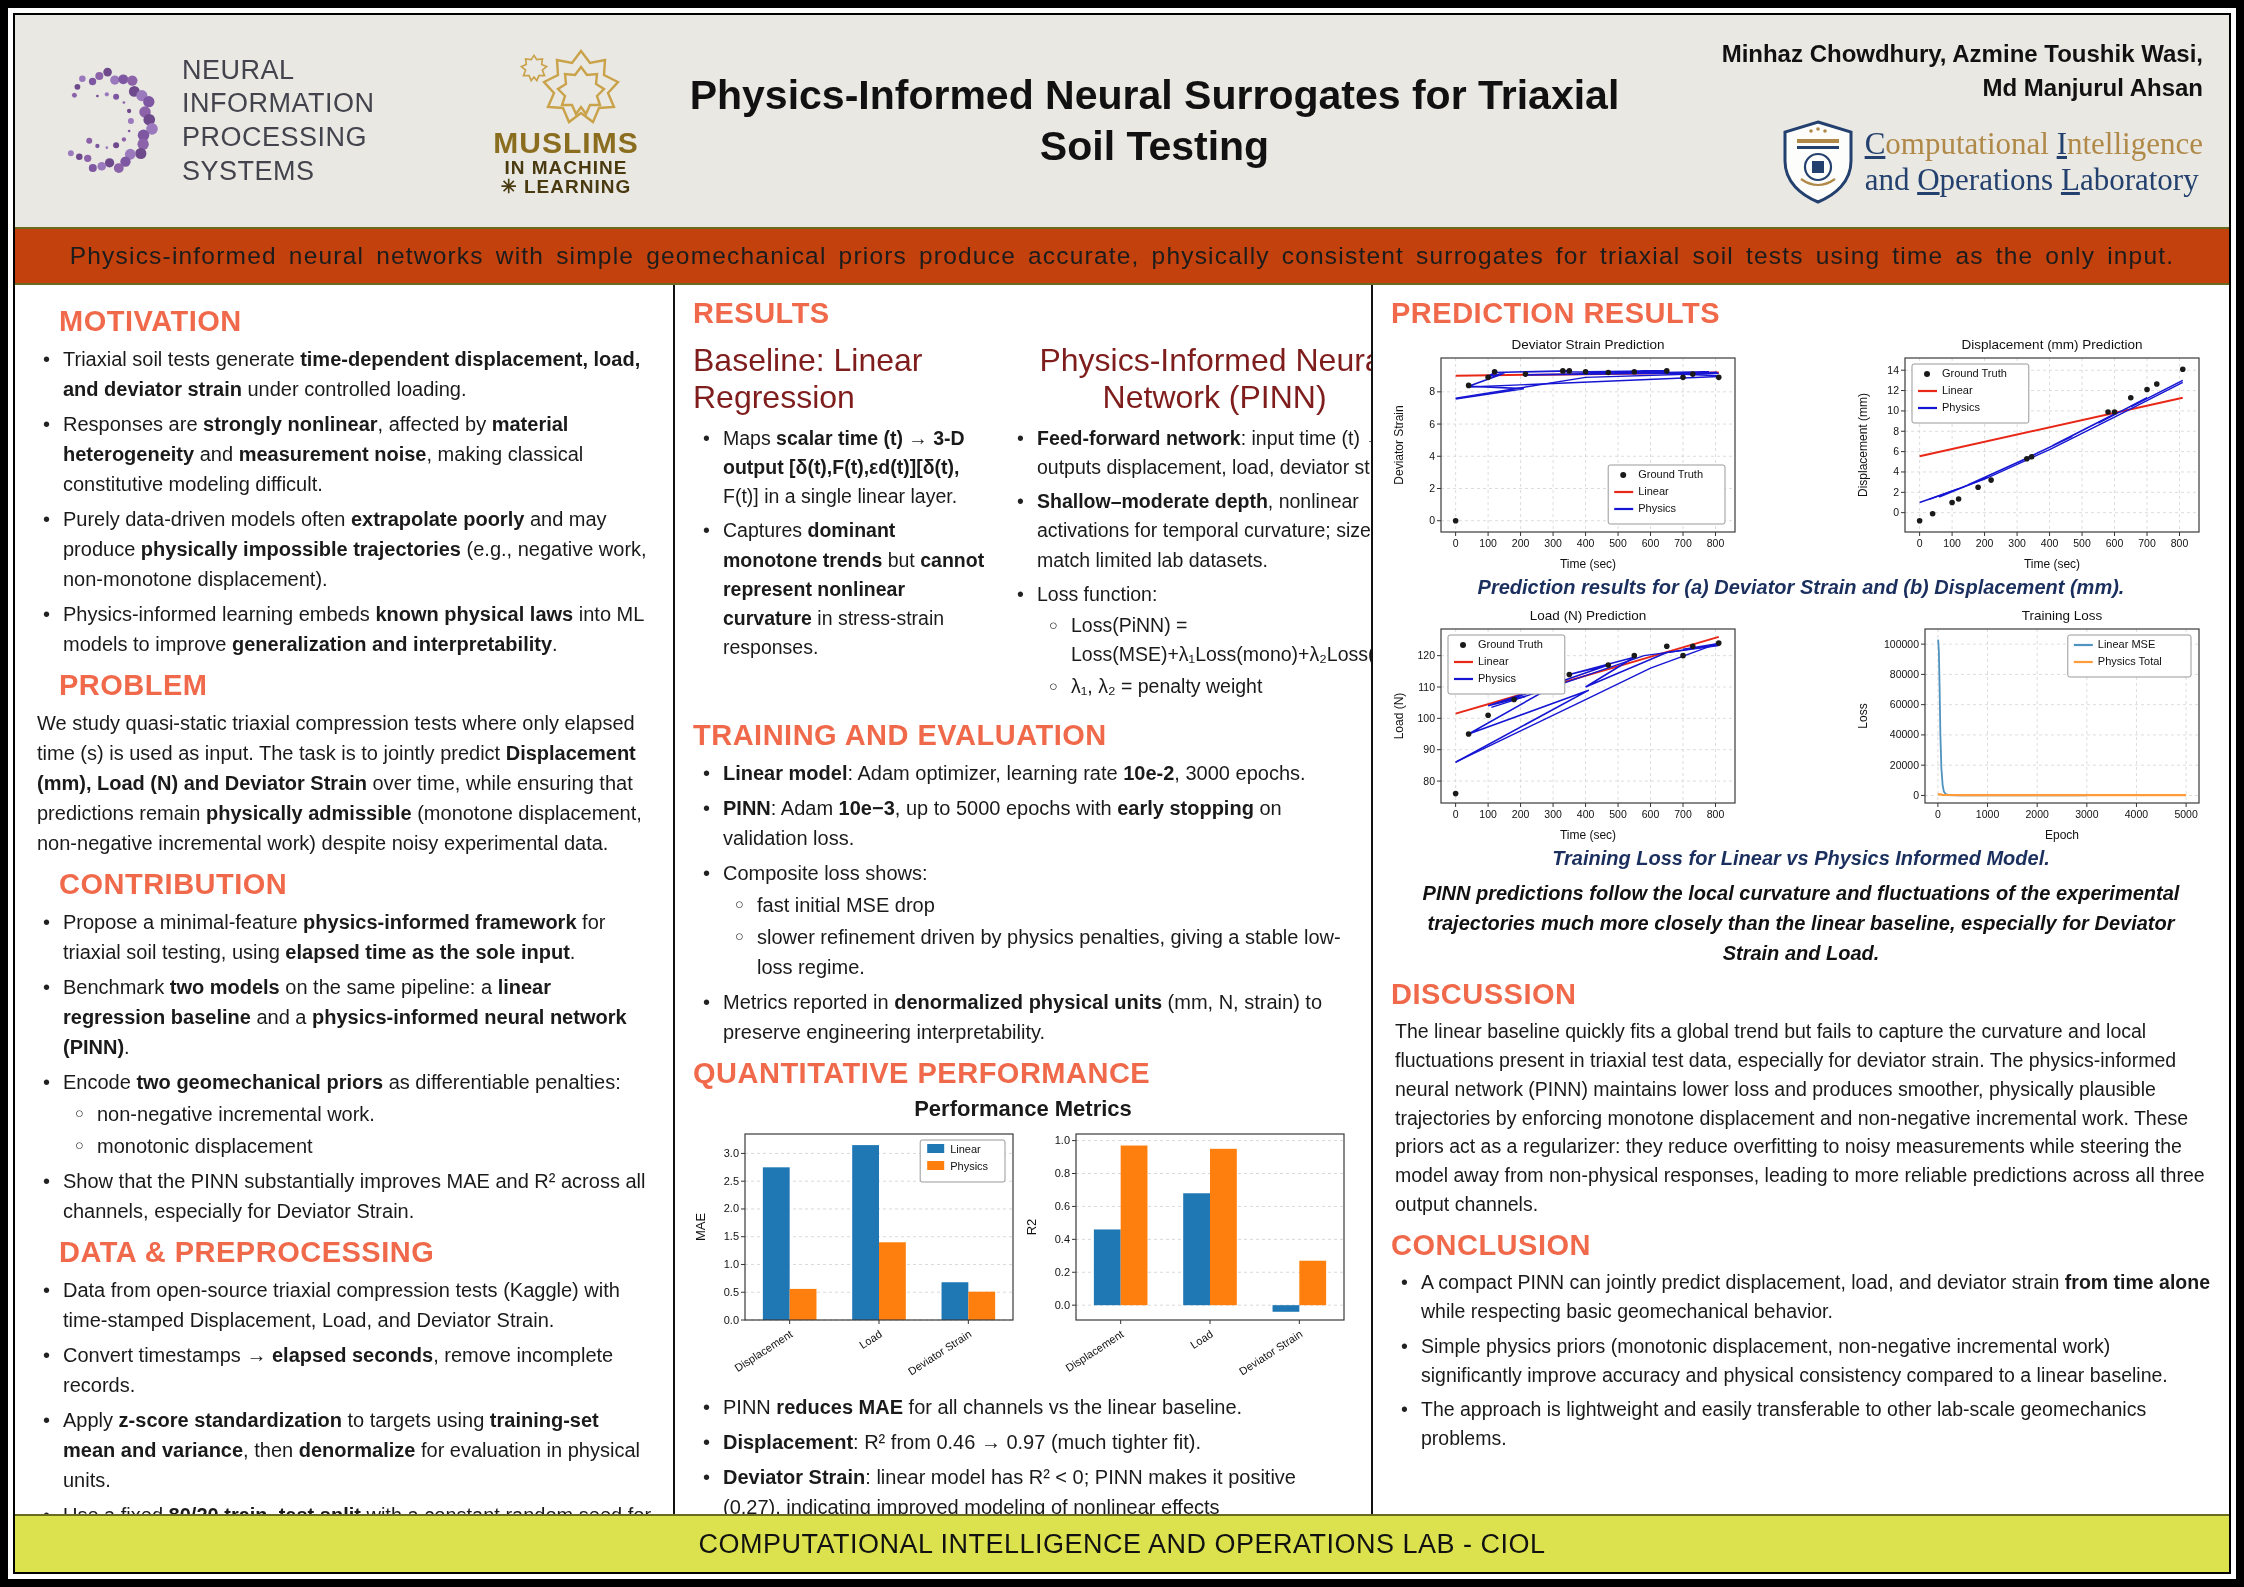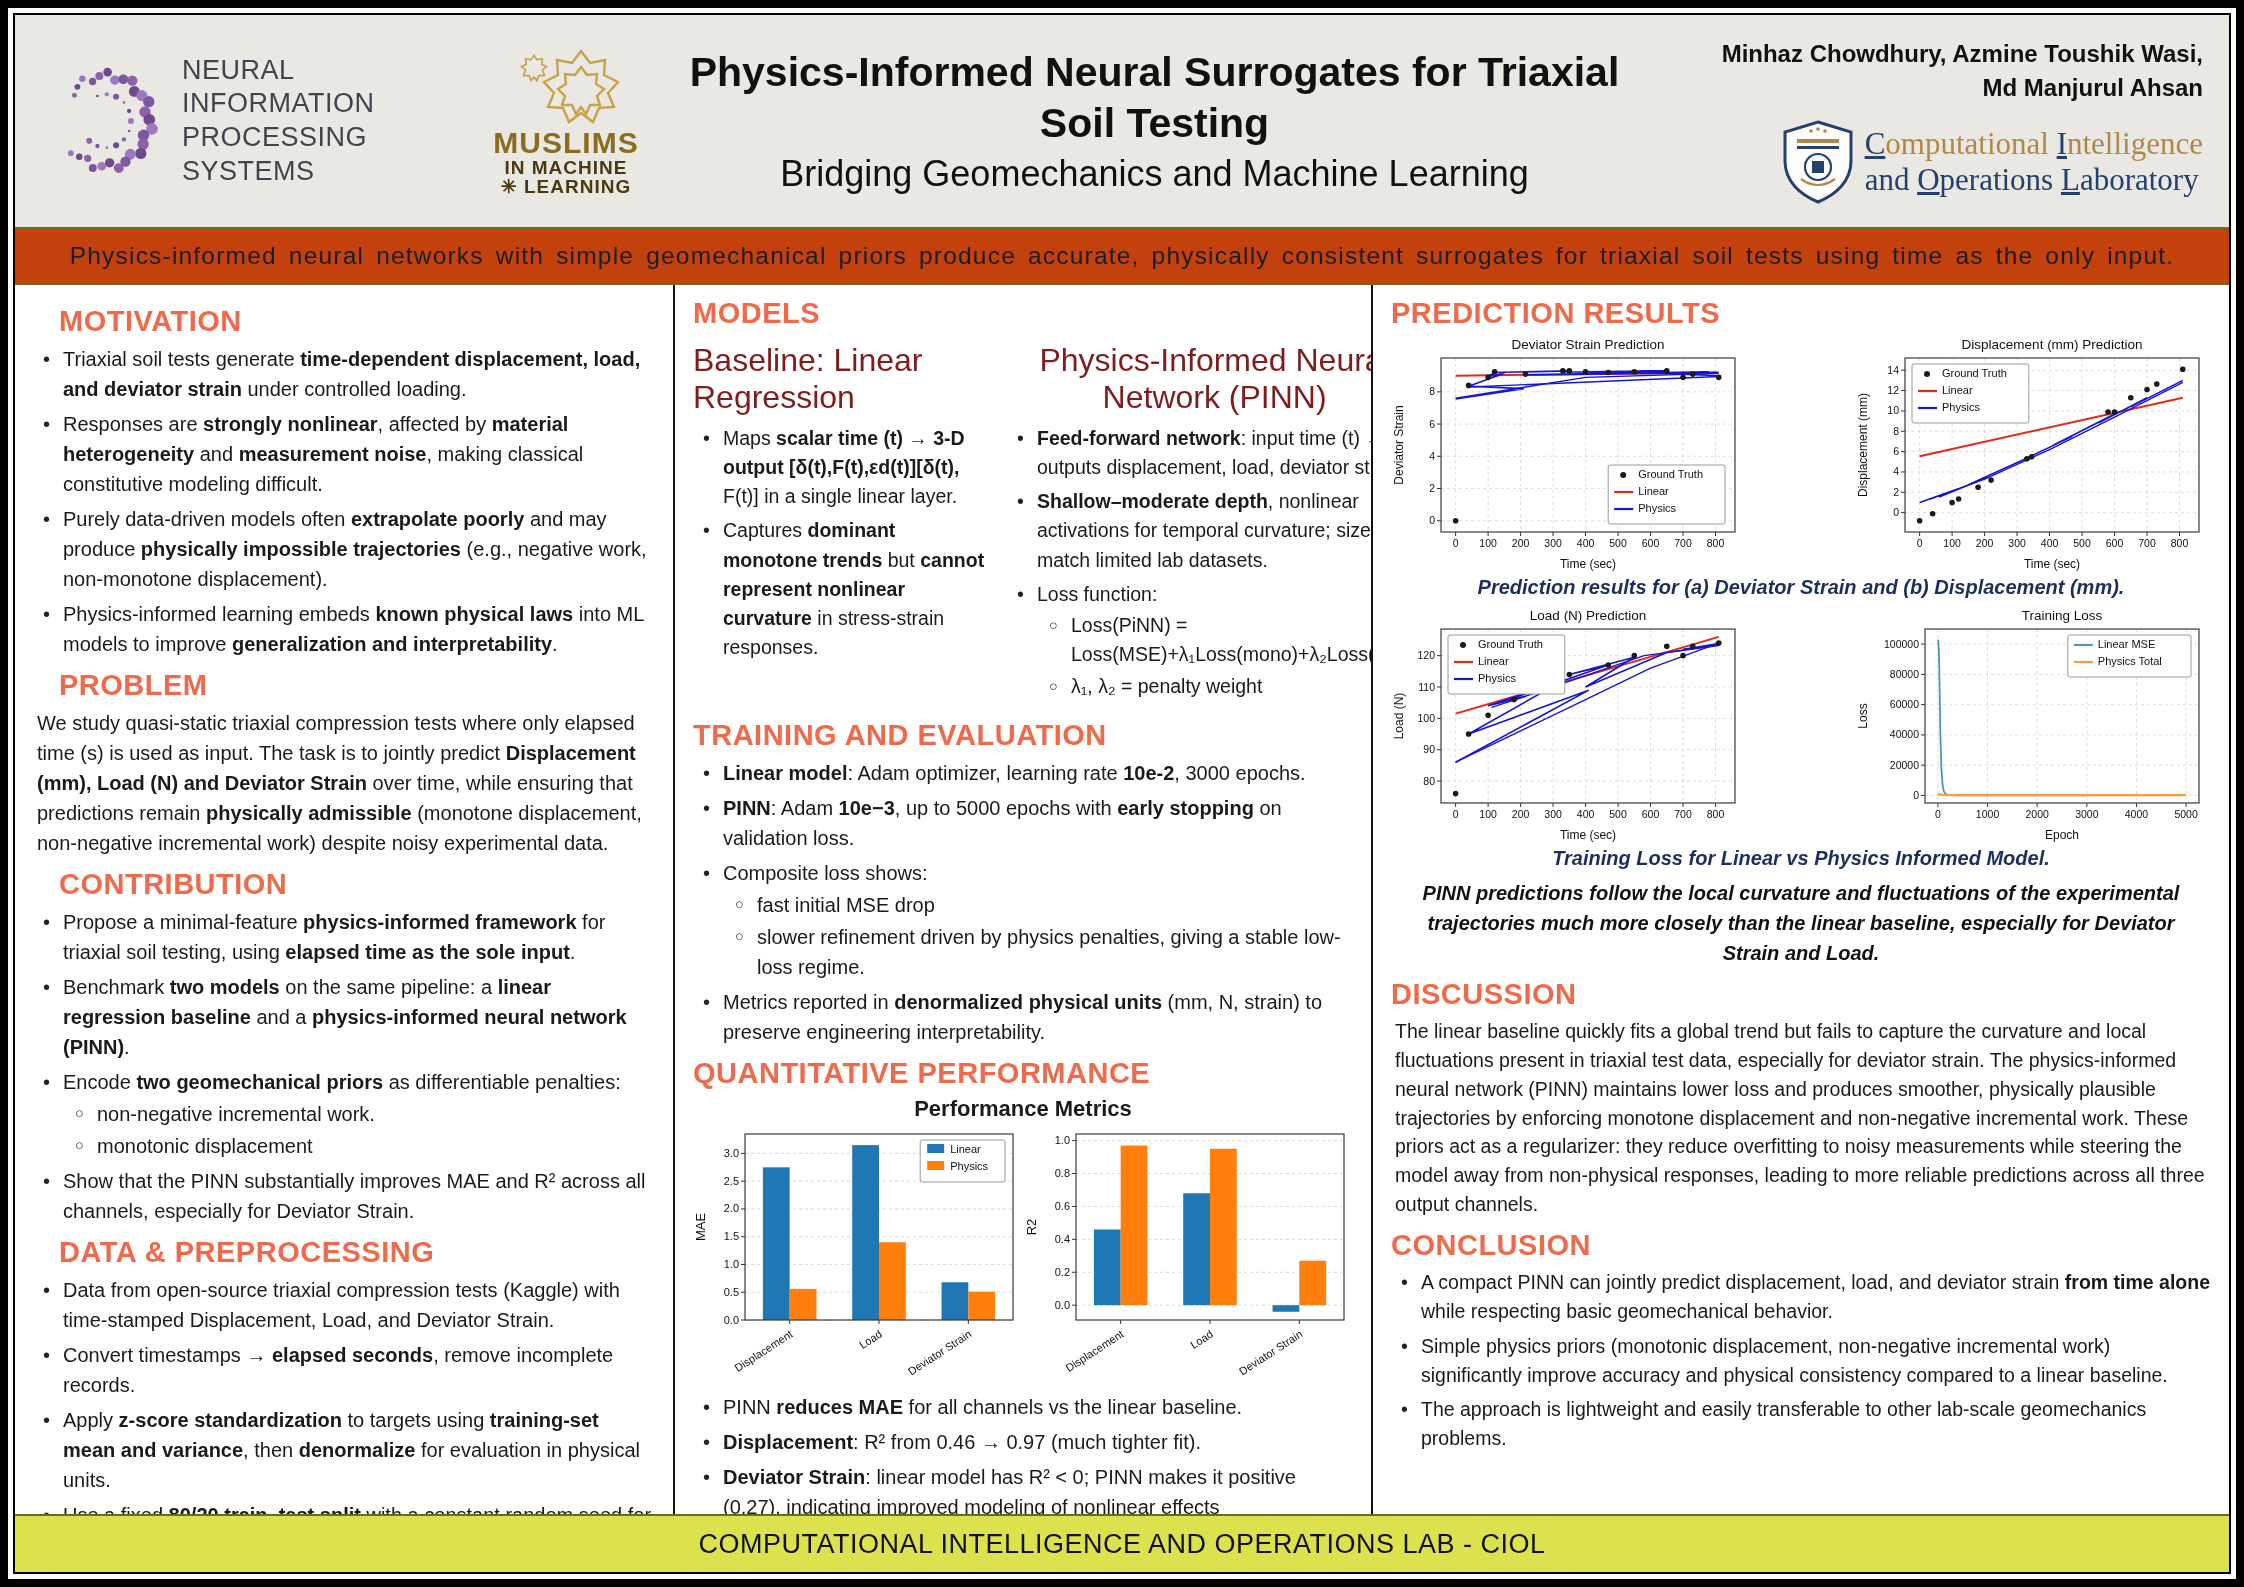--- a/index.html
+++ b/index.html
@@ -135,21 +135,20 @@
       </svg>
       <div class="l1">MUSLIMS</div>
       <div class="l2">IN MACHINE</div>
       <div class="l3">✳ <span>LEARNING</span></div>
     </div>
     <div class="titleblock">
       <div class="title">
         <div>Physics-Informed Neural Surrogates for Triaxial</div>
         <div>Soil Testing</div>
       </div>
-      <div class="subtitle">Bridging Geomechanics and Machine Learning</div>
     </div>
     <div class="rightblock">
       <div class="authors">
         <div>Minhaz Chowdhury, Azmine Toushik Wasi,</div>
         <div>Md Manjurul Ahsan</div>
       </div>
       <div class="ciol">
         <svg width="74" height="86" viewBox="0 0 74 86">
           <path d="M37 3 L70 13 V42 C70 63 54 76 37 83 C20 76 4 63 4 42 V13 Z" fill="#fdfdfb" stroke="#23406e" stroke-width="3"></path>
           <circle cx="37" cy="48" r="13" fill="none" stroke="#23406e" stroke-width="2.2"></circle>
@@ -202,21 +201,21 @@
       <ul class="blist">
               <li><span>Data from </span><span style="font-weight: normal;">open-source triaxial compression tests (Kaggle)</span><span> with time-stamped Displacement, Load, and Deviator Strain.</span></li>
               <li><span>Convert timestamps → </span><span style="font-weight: bold;">elapsed seconds</span><span>, remove incomplete records.</span></li>
               <li><span>Apply </span><span style="font-weight: bold;">z-score standardization</span><span> to targets using </span><span style="font-weight: bold;">training-set mean and variance</span><span>, then </span><span style="font-weight: bold;">denormalize</span><span> for evaluation in physical units.</span></li>
               <li><span>Use a fixed </span><span style="font-weight: bold;">80/20 train–test split</span><span> with a constant random seed for reproducibility.</span></li>
             </ul>
 
     </div>
 
     <div class="col mid">
-      <h2 class="sec" style="margin-top:2px;">MODELS</h2>
+      <h2 class="sec" style="margin-top:2px;">RESULTS</h2>
       <div class="models-grid">
         <div>
           <h3 class="subsec">Baseline: Linear Regression</h3>
           <ul class="blist body-txt">
                   <li><span>Maps </span><span style="font-weight: bold;">scalar time (t) → 3-D output</span><span> </span><span style="font-weight: bold;">[δ(t),F(t),εd(t)][δ(t),</span><span> F(t)] in a single linear layer.</span></li>
                   <li><span>Captures </span><span style="font-weight: bold;">dominant monotone trends</span><span> but </span><span style="font-weight: bold;">cannot represent nonlinear curvature</span><span> in stress-strain responses.</span></li>
                 </ul>
         </div>
         <div>
           <h3 class="subsec" style="text-align:center;">Physics-Informed Neural Network (PINN)</h3>

